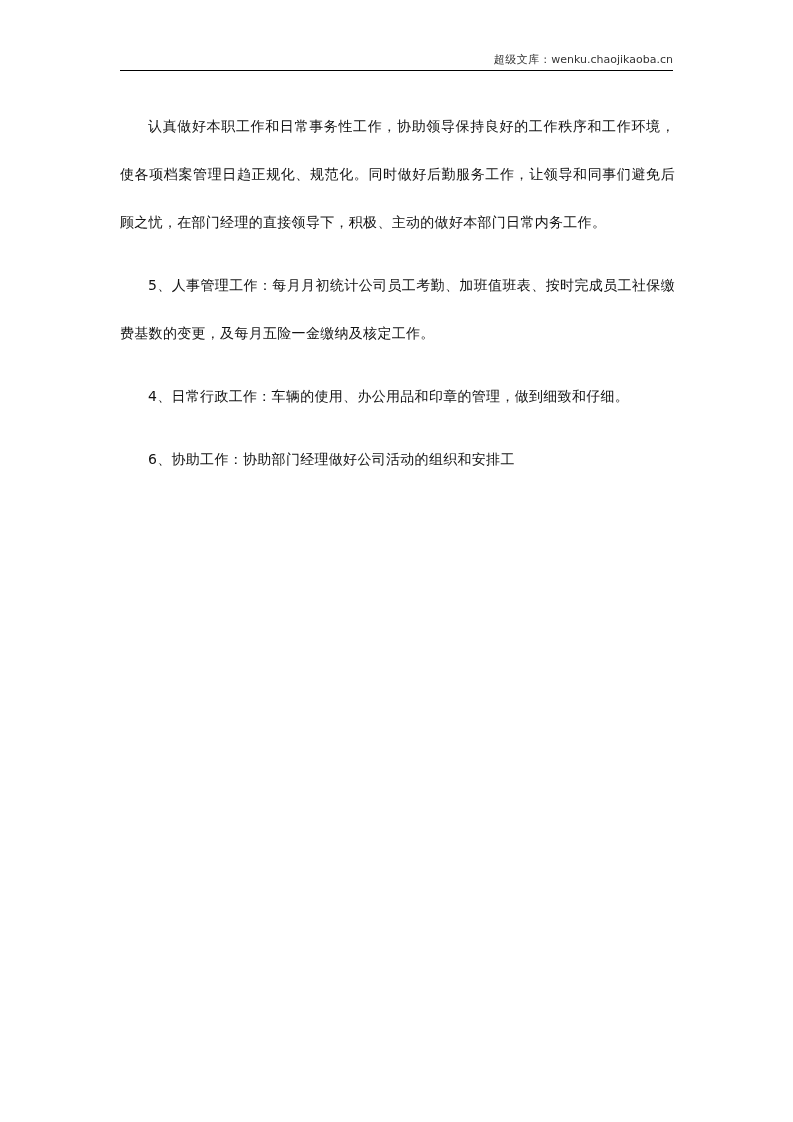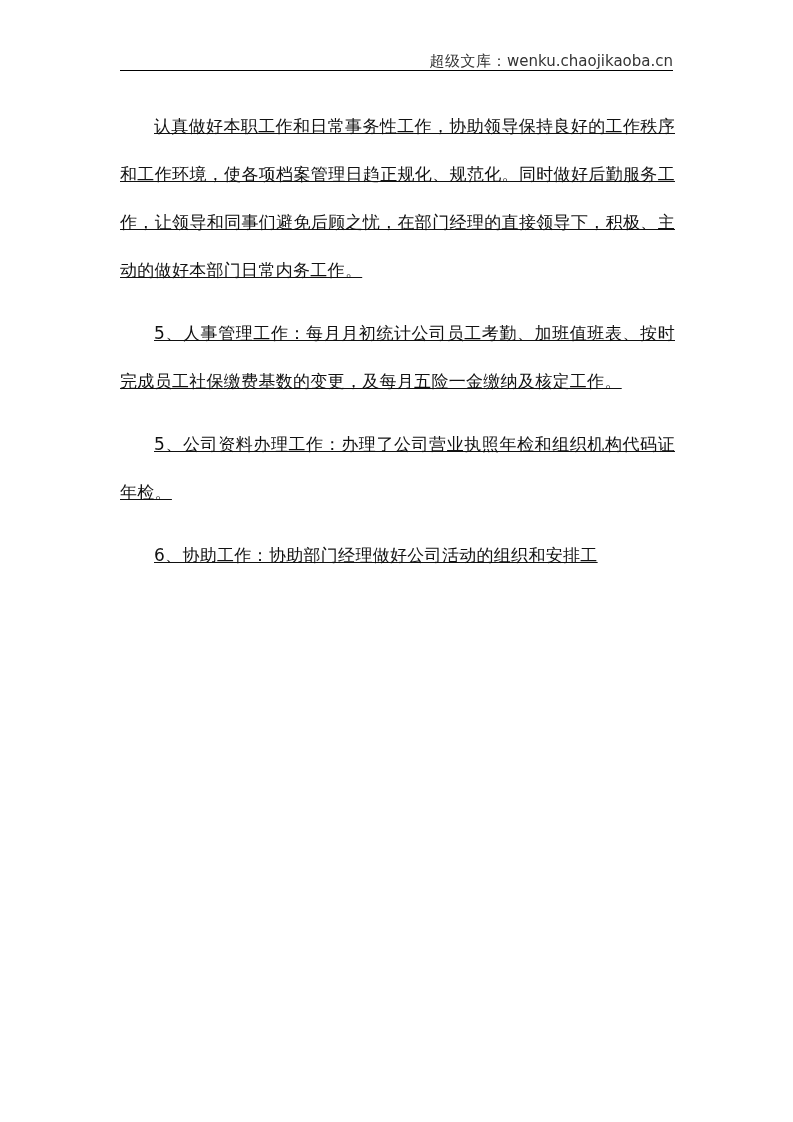--- a/index.html
+++ b/index.html
@@ -1,33 +1,33 @@
 <!DOCTYPE html>
 <html><head>
 <meta charset="utf-8">
 <style>
   html, body { margin: 0; padding: 0; background: #ffffff; }
   body { width: 793px; height: 1122px; position: relative; overflow: hidden;
          font-family: "DejaVu Sans", "Liberation Sans", sans-serif; color: #111; }
   .header { position: absolute; left: 120px; top: 50px; width: 553px; height: 20px;
             border-bottom: 1px solid #000; }
-  .header-text { position: absolute; right: 0; top: 2px; font-size: 15px; color: #333;
+  .header-text { position: absolute; right: 0; top: 2px; font-size: 11px; color: #333;
                  white-space: nowrap; }
   .header-text .cn { font-family: "DejaVu Serif", "Liberation Serif", serif; letter-spacing: 0.5px; }
   .body { position: absolute; left: 120px; top: 102px; width: 555px; }
-  .para { margin: 0 0 15px 0; font-size: 17px; line-height: 48px; text-indent: 2em;
-          text-align: justify; word-break: break-all; letter-spacing: 0.3px; text-decoration: underline; }
+  .para { margin: 0 0 15px 0; font-size: 14px; line-height: 48px; text-indent: 2em;
+          text-align: justify; word-break: break-all; letter-spacing: 0.3px; }
 </style>
 </head>
 <body>
 
 <div class="header">
   <div class="header-text">
     <span class="cn">超级文库：</span><span>wenku.chaojikaoba.cn</span>
   </div>
 </div>
 
 <div class="body">
   <p class="para">认真做好本职工作和日常事务性工作，协助领导保持良好的工作秩序和工作环境，使各项档案管理日趋正规化、规范化。同时做好后勤服务工作，让领导和同事们避免后顾之忧，在部门经理的直接领导下，积极、主动的做好本部门日常内务工作。</p>
   <p class="para">5、人事管理工作：每月月初统计公司员工考勤、加班值班表、按时完成员工社保缴费基数的变更，及每月五险一金缴纳及核定工作。</p>
-  <p class="para">5、公司资料办理工作：办理了公司营业执照年检和组织机构代码证年检。</p>
+  <p class="para">4、日常行政工作：车辆的使用、办公用品和印章的管理，做到细致和仔细。</p>
   <p class="para">6、协助工作：协助部门经理做好公司活动的组织和安排工</p>
 </div>
 
 </body></html>

